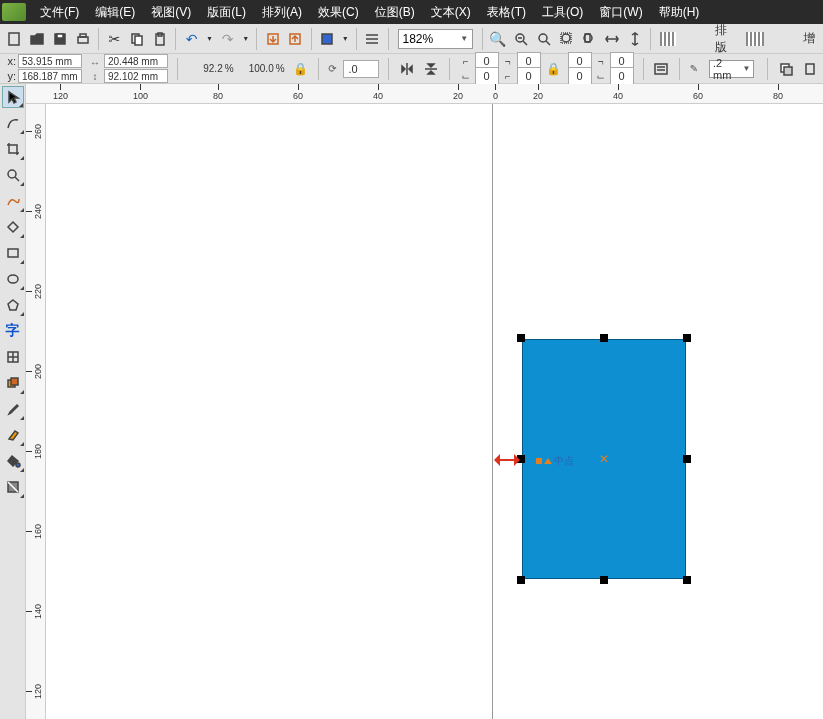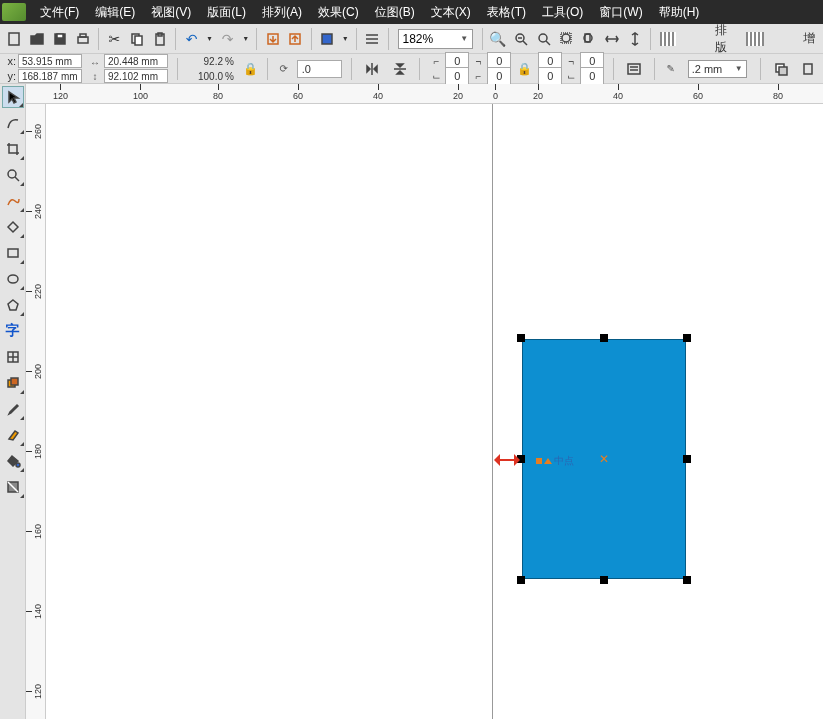--- a/index.html
+++ b/index.html
@@ -17,21 +17,21 @@
 .dropdown-arrow { font-size: 8px; color: #555; }
 .layout-btn { display: flex; align-items: center; font-size: 12px; color: #333; padding: 2px 4px; cursor: pointer; gap: 36px; }
 .layout-btn .ic { width: 18px; height: 14px; background: repeating-linear-gradient(90deg,#888 0 2px,#fff 2px 4px); margin-right: 3px; }
 
 .propbar { background: #e4e4e4; height: 30px; border-bottom: 1px solid #ccc; display: flex; align-items: center; padding: 0 4px; gap: 6px; font-size: 11px; color: #333; }
 .coord-box { display: flex; flex-direction: column; gap: 1px; }
 .coord-row { display: flex; align-items: center; gap: 2px; height: 14px; }
 .coord-lbl { width: 12px; text-align: right; }
 .coord-val { width: 64px; height: 14px; background: #fff; border: 1px solid #aaa; font-size: 10px; padding: 0 3px; display: flex; align-items: center; }
 .mini-icon { width: 14px; height: 12px; display: flex; align-items: center; justify-content: center; font-size: 10px; color: #555; }
-.pct-box { display: flex; flex-direction: column; gap: 1px; }
+.pct-box { display: flex; flex-direction: row; gap: 1px; }
 .pct-row { display: flex; align-items: center; gap: 2px; height: 14px; }
 .pct-val { width: 36px; text-align: right; font-size: 10px; }
 .pct-sym { width: 12px; font-size: 10px; }
 .lock-icon { font-size: 12px; color: #666; }
 .rot-input { width: 46px; height: 18px; background: #fff; border: 1px solid #aaa; font-size: 11px; padding: 0 4px; display: flex; align-items: center; }
 .spin-input { width: 24px; height: 18px; background: #fff; border: 1px solid #aaa; font-size: 11px; display: flex; align-items: center; justify-content: center; }
 
 .workspace { position: absolute; top: 84px; left: 0; right: 0; bottom: 0; }
 .toolbox { position: absolute; left: 0; top: 0; width: 26px; bottom: 0; background: #e4e4e4; border-right: 1px solid #ccc; display: flex; flex-direction: column; padding-top: 2px; gap: 4px; align-items: center; }
 .tool { width: 22px; height: 22px; display: flex; align-items: center; justify-content: center; font-size: 14px; color: #333; cursor: pointer; position: relative; }

